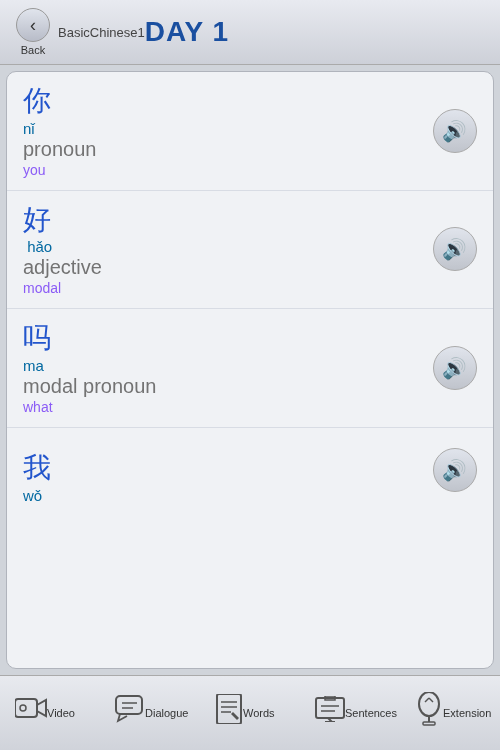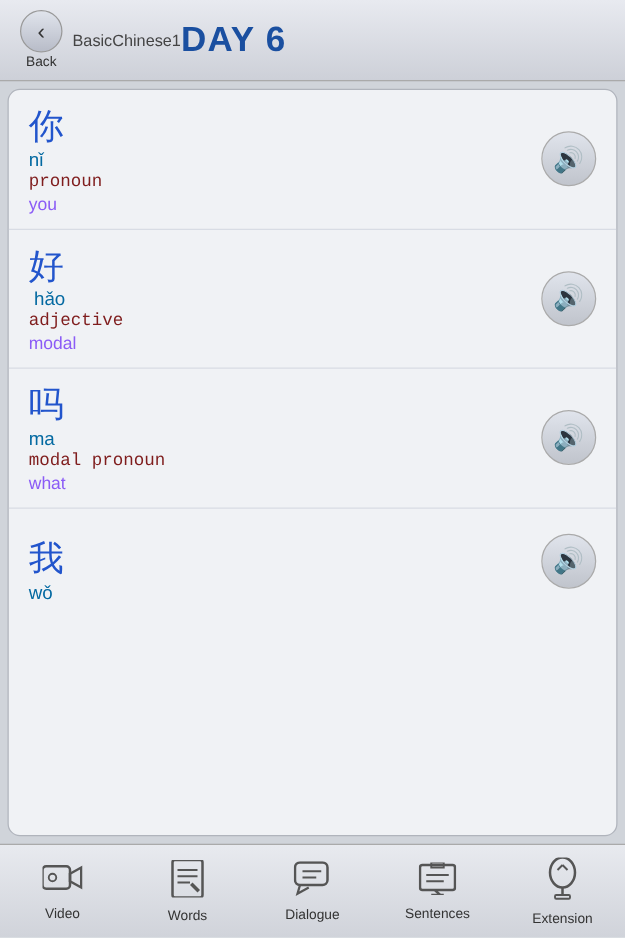--- a/index.html
+++ b/index.html
@@ -107,24 +107,23 @@
       margin-bottom: 2px;
     }
 
     .pinyin {
       font-size: 15px;
       color: #0369a1;
       margin-bottom: 1px;
     }
 
     .word-type {
-      font-size: 14px;
-      color: #7f1d1d;
+      font-size: 20px;
+      color: #737373;
       margin-bottom: 1px;
-      font-family: Liberation Mono, monospace;
     }
 
     .word-meaning {
       font-size: 14px;
       color: #8b5cf6;
     }
 
     
     .sound-btn {
       width: 44px;
@@ -153,21 +152,21 @@
       height: 75px;
       background: linear-gradient(to bottom, #e8eaef, #d0d3da);
       border-top: 1px solid #aaa;
       display: flex;
       align-items: center;
       justify-content: space-around;
     }
 
     .tab-item {
       display: flex;
-      flex-direction: column;
+      flex-direction: row;
       align-items: center;
       cursor: pointer;
       width: 70px;
     }
 
     .tab-icon {
       font-size: 26px;
       margin-bottom: 2px;
       color: #555;
     }
@@ -180,21 +179,21 @@
 </head>
 <body>
 
 <div class="header">
   <div class="back-button">
     <div class="back-circle">‹</div>
     <span class="back-label">Back</span>
   </div>
   <div class="header-center">
     <span class="header-subtitle">BasicChinese1</span>
-    <span class="header-title">DAY 6</span>
+    <span class="header-title">DAY 1</span>
   </div>
 </div>
 
 <div class="main-content">
   <div class="content-card">
 
     <div class="word-entry">
       <div class="word-info">
         <div class="chinese-char">你</div>
         <div class="pinyin">nǐ</div>
@@ -252,41 +251,41 @@
         <rect x="0" y="3" width="22" height="18" rx="3" fill="none" stroke="#555" stroke-width="2"></rect>
         <polygon points="22,9 31,4 31,20 22,15" fill="none" stroke="#555" stroke-width="2"></polygon>
         <circle cx="8" cy="12" r="3" fill="none" stroke="#555" stroke-width="1.5"></circle>
       </svg>
     </span>
     <span class="tab-label">Video</span>
   </div>
 
   <div class="tab-item">
     <span class="tab-icon">
+      <svg width="30" height="28" viewBox="0 0 30 28">
+        <rect x="1" y="1" width="26" height="18" rx="4" fill="none" stroke="#555" stroke-width="2"></rect>
+        <path d="M5,19 L3,26 L12,21" fill="none" stroke="#555" stroke-width="1.8"></path>
+        <line x1="7" y1="8" x2="22" y2="8" stroke="#555" stroke-width="1.5"></line>
+        <line x1="7" y1="13" x2="18" y2="13" stroke="#555" stroke-width="1.5"></line>
+      </svg>
+    </span>
+    <span class="tab-label">Dialogue</span>
+  </div>
+
+  <div class="tab-item">
+    <span class="tab-icon">
       <svg width="28" height="30" viewBox="0 0 28 30">
         <rect x="2" y="0" width="24" height="30" rx="2" fill="none" stroke="#555" stroke-width="2"></rect>
         <line x1="6" y1="8" x2="22" y2="8" stroke="#555" stroke-width="1.5"></line>
         <line x1="6" y1="13" x2="22" y2="13" stroke="#555" stroke-width="1.5"></line>
         <line x1="6" y1="18" x2="16" y2="18" stroke="#555" stroke-width="1.5"></line>
         <path d="M16,20 L22,26 L24,24 L18,18" fill="#555"></path>
       </svg>
     </span>
     <span class="tab-label">Words</span>
-  </div>
-
-  <div class="tab-item">
-    <span class="tab-icon">
-      <svg width="30" height="28" viewBox="0 0 30 28">
-        <rect x="1" y="1" width="26" height="18" rx="4" fill="none" stroke="#555" stroke-width="2"></rect>
-        <path d="M5,19 L3,26 L12,21" fill="none" stroke="#555" stroke-width="1.8"></path>
-        <line x1="7" y1="8" x2="22" y2="8" stroke="#555" stroke-width="1.5"></line>
-        <line x1="7" y1="13" x2="18" y2="13" stroke="#555" stroke-width="1.5"></line>
-      </svg>
-    </span>
-    <span class="tab-label">Dialogue</span>
   </div>
 
   <div class="tab-item">
     <span class="tab-icon">
       <svg width="30" height="26" viewBox="0 0 30 26">
         <rect x="1" y="2" width="28" height="20" rx="2" fill="none" stroke="#555" stroke-width="2"></rect>
         <path d="M10,0 L20,0 L20,4 L10,4 Z" fill="none" stroke="#555" stroke-width="1.5"></path>
         <line x1="6" y1="10" x2="24" y2="10" stroke="#555" stroke-width="1.5"></line>
         <line x1="6" y1="15" x2="20" y2="15" stroke="#555" stroke-width="1.5"></line>
         <line x1="13" y1="22" x2="17" y2="26" stroke="#555" stroke-width="2"></line>

